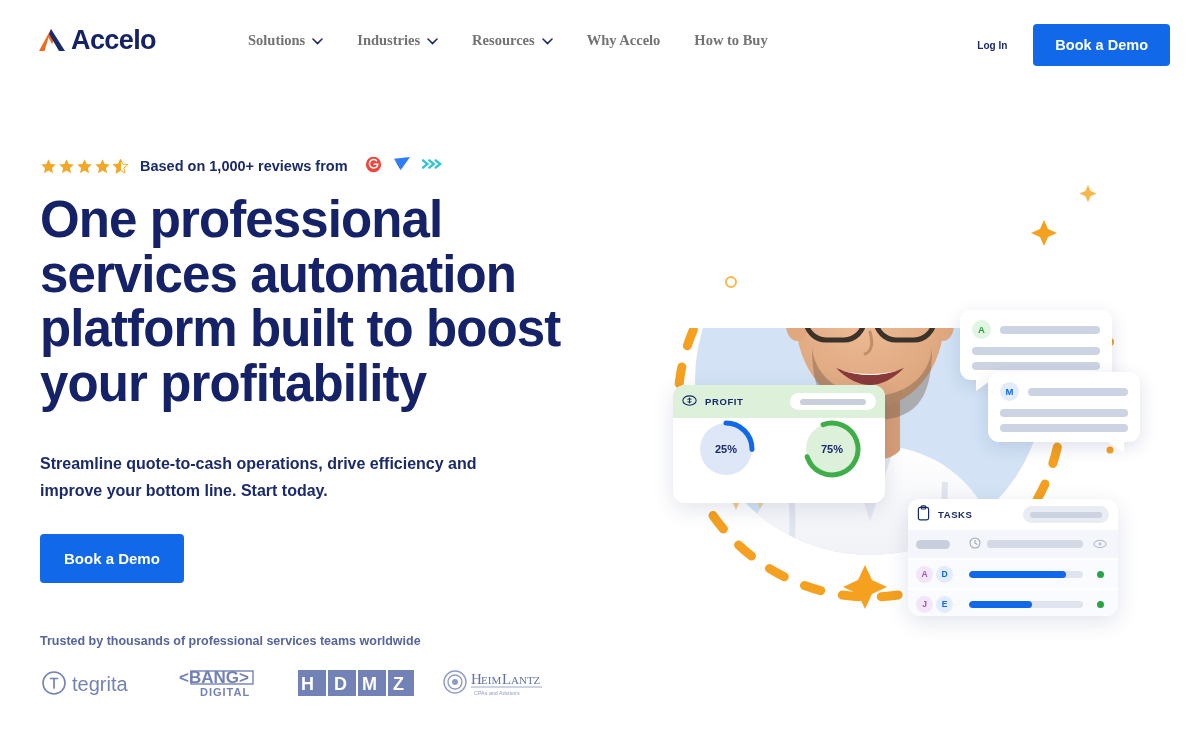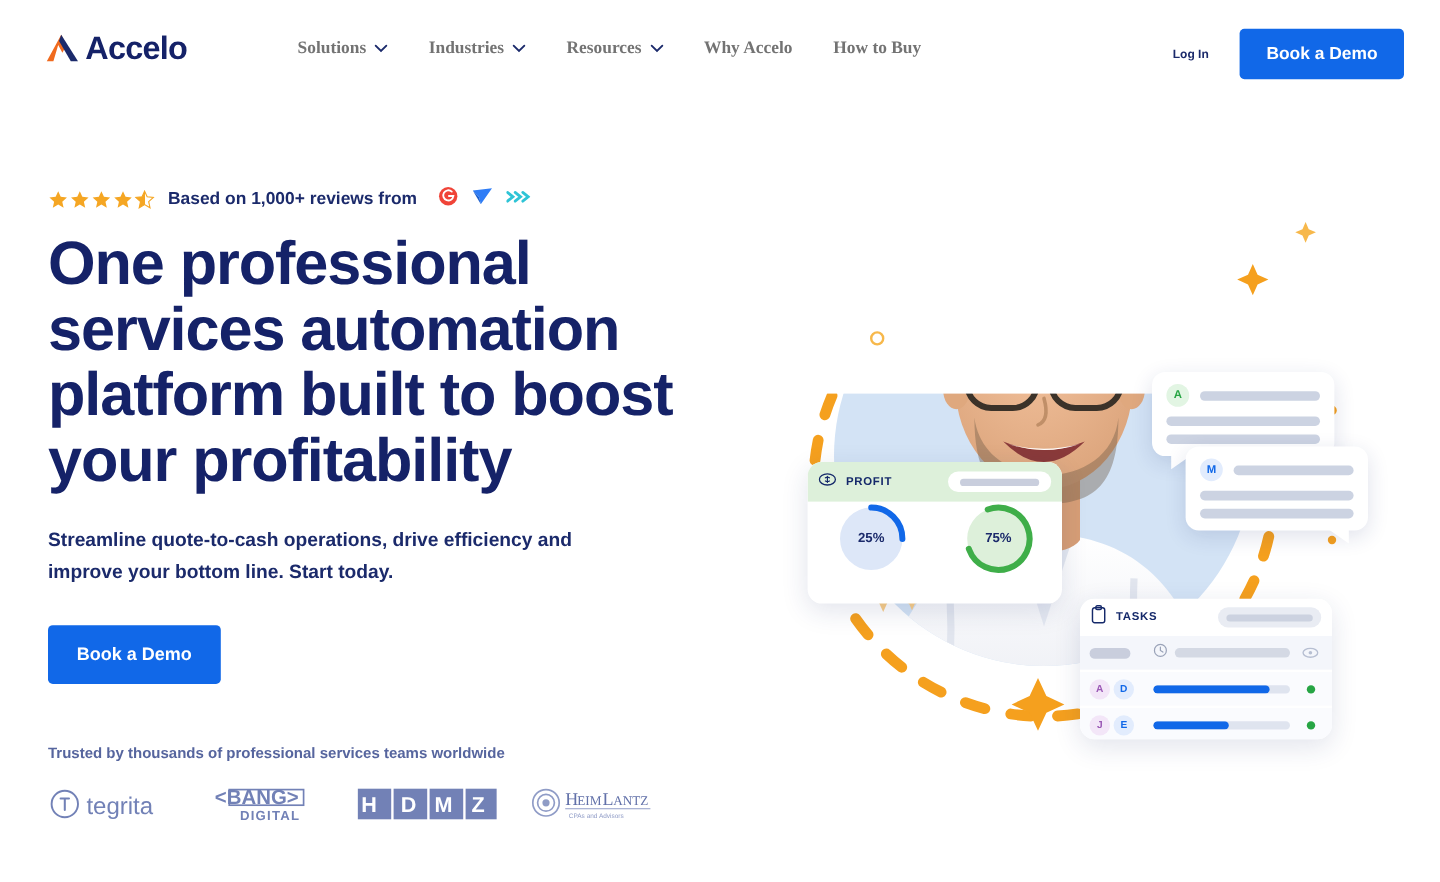--- a/index.html
+++ b/index.html
@@ -58,21 +58,21 @@
     font-size: 14.5px; font-weight: bold; color: #1b2a6b; white-space: nowrap;
   }
   .review-logos { display: flex; align-items: center; gap: 11px; margin-left: 6px; }
 
   .headline {
     margin-top: 16px;
     font-size: 51px; line-height: 1.07; font-weight: bold;
     color: #152268; letter-spacing: -0.9px; max-width: 570px;
   }
   .subhead {
-    margin-top: 27px;
+    margin-top: 40px;
     font-size: 16px; line-height: 1.65; font-weight: bold; color: #1b2a6b;
     max-width: 470px;
   }
   .cta { margin-top: 30px; }
   .btn-hero {
     background: #1168e8; color: #fff; border: none;
     font-family: "Liberation Sans", sans-serif;
     font-size: 15px; font-weight: bold;
     padding: 16px 24px; border-radius: 4px; cursor: pointer;
   }
@@ -112,21 +112,21 @@
   .head-pill i { display:block; width: 66px; height: 6px; border-radius: 3px; background: #c9cedd; }
   .profit-body { display: flex; align-items: flex-start; justify-content: space-around; height: 85px; }
   .donut { position: relative; width: 62px; height: 62px; }
   .donut svg { position: absolute; inset: 0; }
   .donut span {
     position: absolute; inset: 0; display: flex; align-items: center; justify-content: center;
     font-size: 11px; font-weight: bold; color: #1b2a6b;
   }
 
   
-  .tasks-card { left: 260px; top: 332px; width: 210px; height: 117px; }
+  .tasks-card { left: 268px; top: 332px; width: 210px; height: 117px; }
   .tasks-head {
     height: 31px; background: #fff; display: flex; align-items: center;
     padding: 0 9px; gap: 8px;
   }
   .tasks-label {
     font-size: 9.5px; font-weight: bold; color: #15296a; letter-spacing: .6px;
   }
   .tasks-head .head-pill { background: #e9ecf3; }
   .tasks-head .head-pill i { background: #ccd2e0; width: 72px; }
   .task-row {

